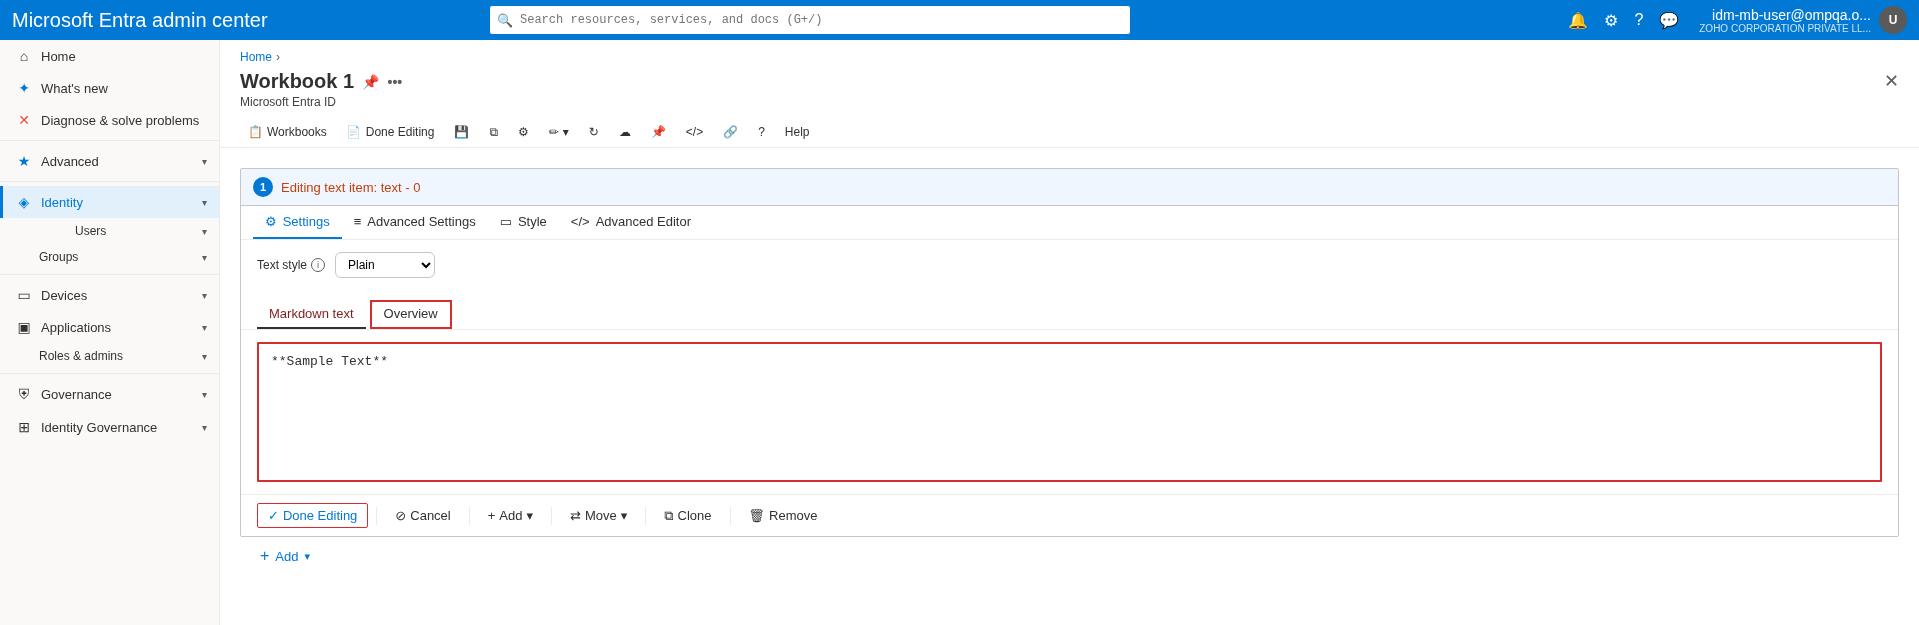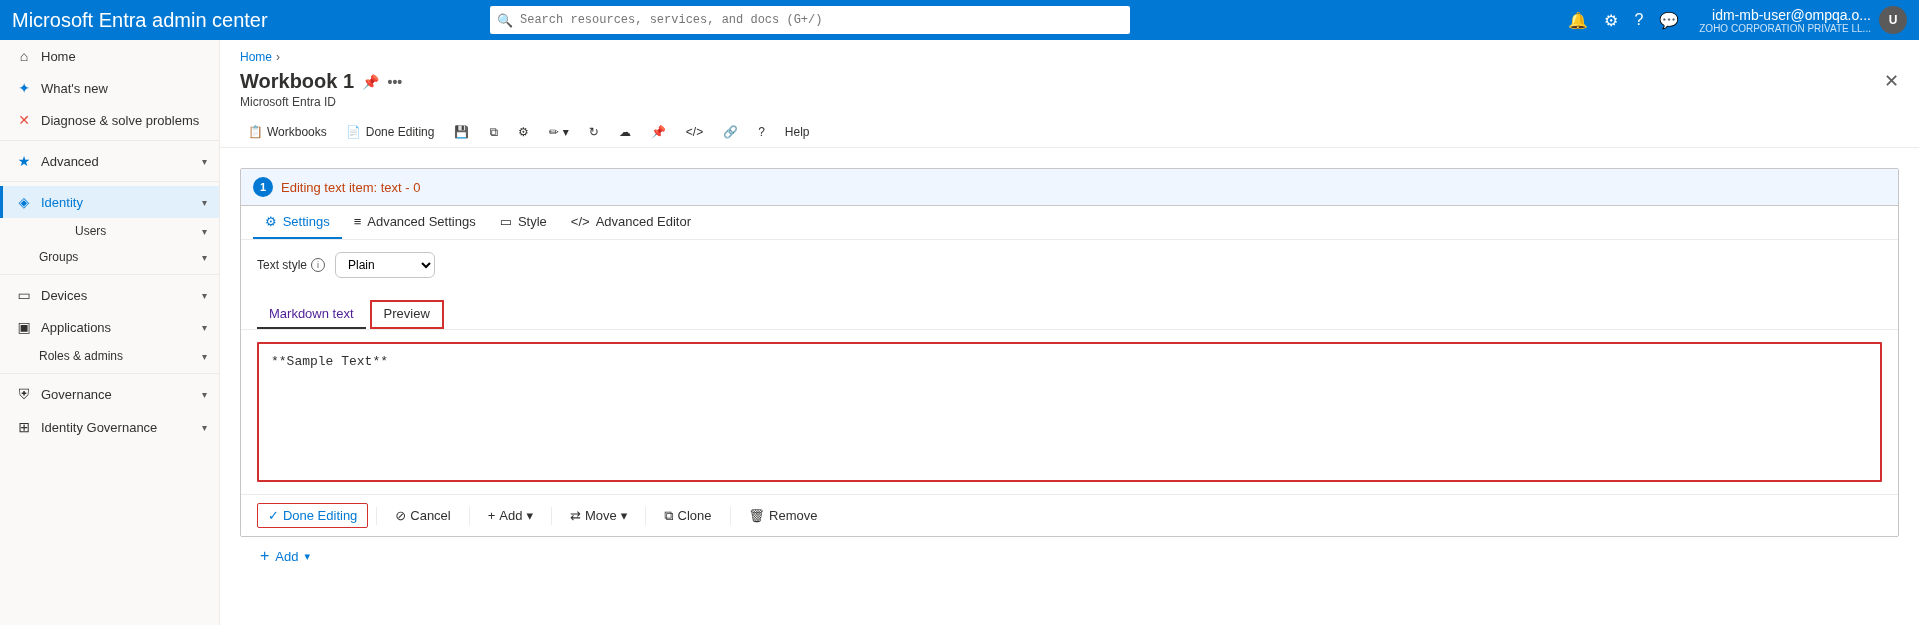--- a/index.html
+++ b/index.html
@@ -195,21 +195,21 @@
     .markdown-tabs {
       display: flex;
       padding: 0 16px;
       border-bottom: 1px solid #edebe9;
       gap: 0;
     }
     .md-tab {
       padding: 6px 12px;
       cursor: pointer;
       font-size: 13px;
-      color: #4c1d95;
+      color: #7f1d1d;
       border-bottom: 2px solid transparent;
     }
     .md-tab.active { border-bottom-color: #323130; font-weight: 500; }
 
     .preview-tab {
       padding: 4px 12px;
       cursor: pointer;
       font-size: 13px;
       color: #323130;
       border: 2px solid #d32f2f;
@@ -467,21 +467,21 @@
               <option>Bold</option>
             </select>
           </div>
         </div>
 
         <div class="markdown-tabs">
           <div class="md-tab active">
             <span>Markdown text</span>
           </div>
           <div class="preview-tab">
-            <span>Preview</span>
+            <span>Overview</span>
           </div>
         </div>
 
         <div class="text-editor" contenteditable="true" style="">
           <span>**Sample Text**</span>
         </div>
 
         <div class="bottom-toolbar">
           <button class="bottom-btn primary">
             <span style="color:#0078d4;">✓</span>

